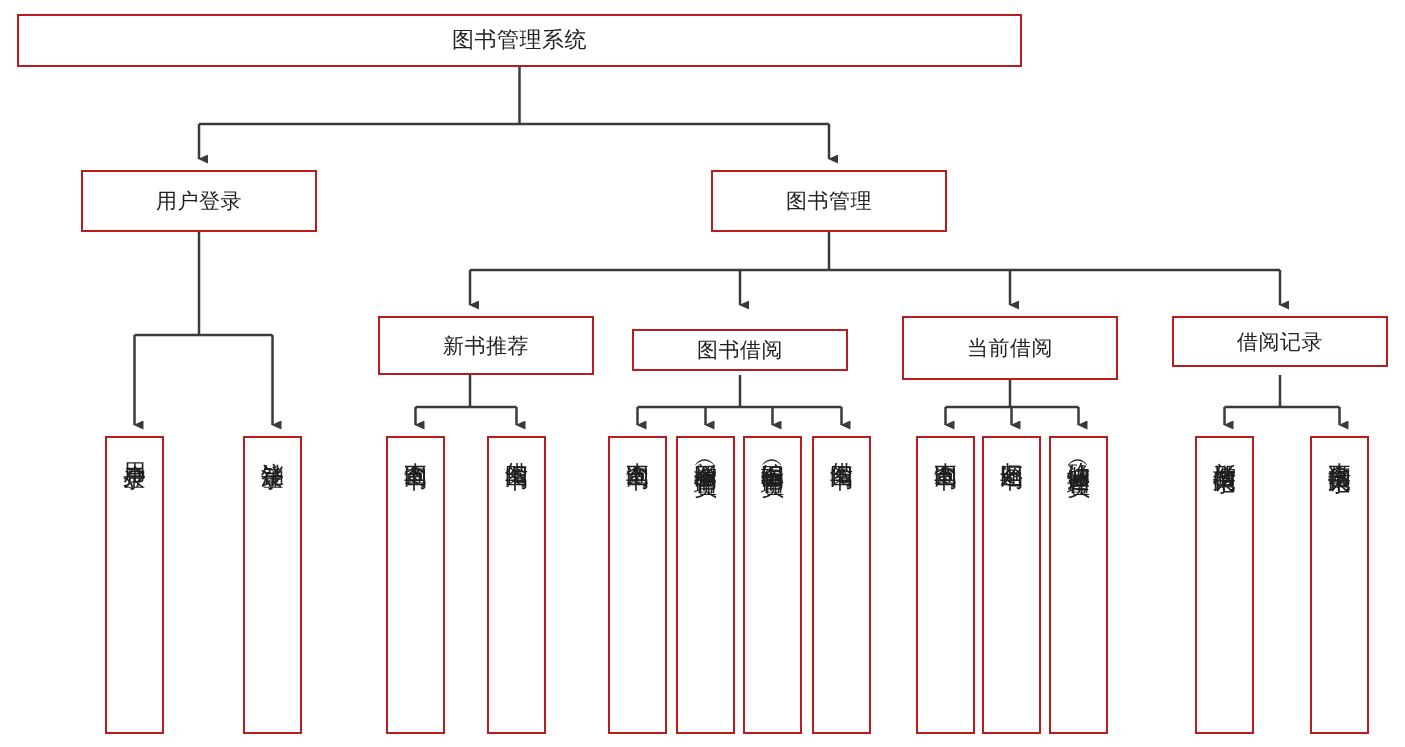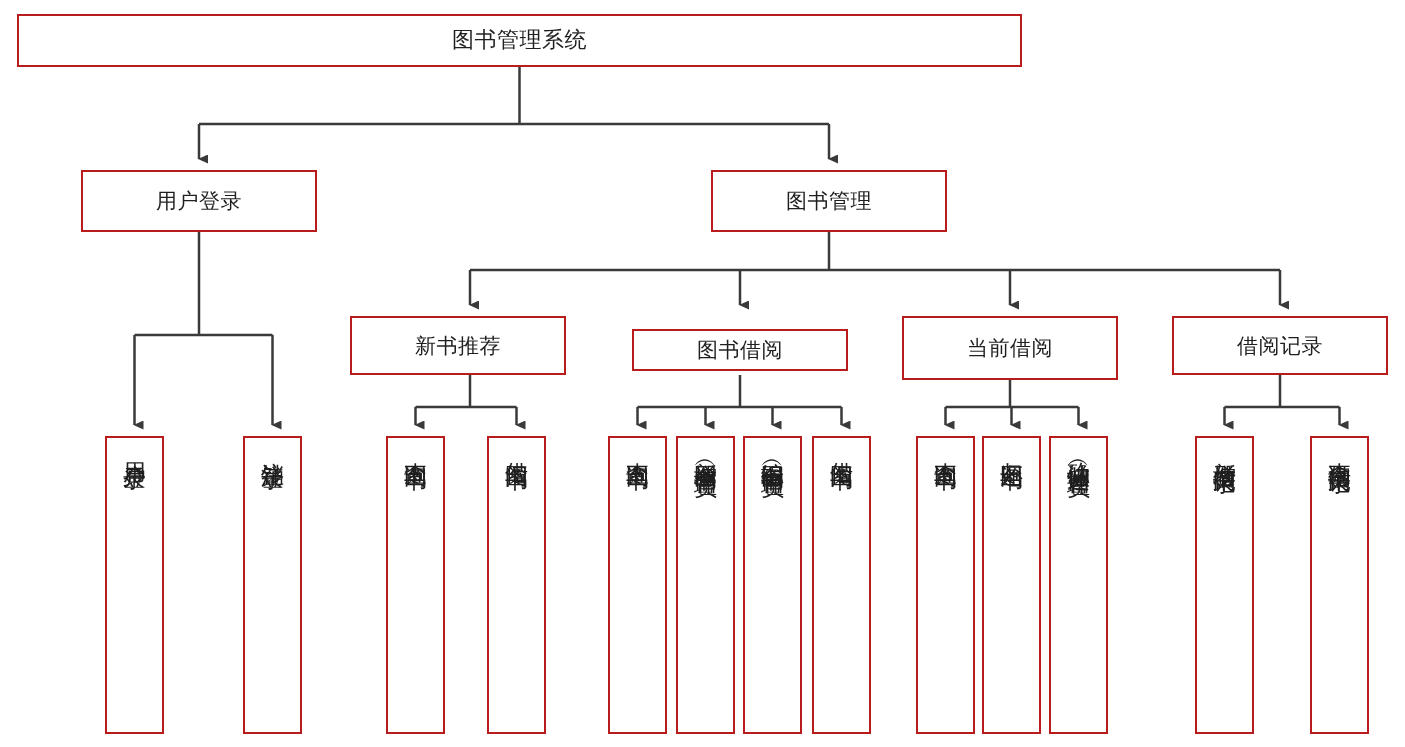--- a/index.html
+++ b/index.html
@@ -134,30 +134,30 @@
   <div id="node-layer">
       <div class="node horizontal root" style="left: 17px; top: 14px; width: 1005px; height: 53px;">
         <span class="label">图书管理系统</span>
       </div>
       <div class="node horizontal" style="left: 81px; top: 170px; width: 236px; height: 62px;">
         <span class="label">用户登录</span>
       </div>
       <div class="node horizontal" style="left: 711px; top: 170px; width: 236px; height: 62px;">
         <span class="label">图书管理</span>
       </div>
-      <div class="node horizontal" style="left: 350px; top: 316px; width: 216px; height: 59px;">
+      <div class="node horizontal" style="left: 378px; top: 316px; width: 216px; height: 59px;">
         <span class="label">新书推荐</span>
       </div>
       <div class="node horizontal" style="left: 632px; top: 329px; width: 216px; height: 42px;">
         <span class="label">图书借阅</span>
       </div>
       <div class="node horizontal" style="left: 902px; top: 316px; width: 216px; height: 64px;">
         <span class="label">当前借阅</span>
       </div>
-      <div class="node horizontal" style="left: 1172px; top: 316px; width: 216px; height: 59px;">
+      <div class="node horizontal" style="left: 1172px; top: 316px; width: 216px; height: 51px;">
         <span class="label">借阅记录</span>
       </div>
       <div class="node vertical" style="left: 105px; top: 436px; width: 59px; height: 298px;">
         <span class="label">用户登录</span>
       </div>
       <div class="node vertical" style="left: 243px; top: 436px; width: 59px; height: 298px;">
         <span class="label">注销登录</span>
       </div>
       <div class="node vertical" style="left: 386px; top: 436px; width: 59px; height: 298px;">
         <span class="label">查询图书</span>

